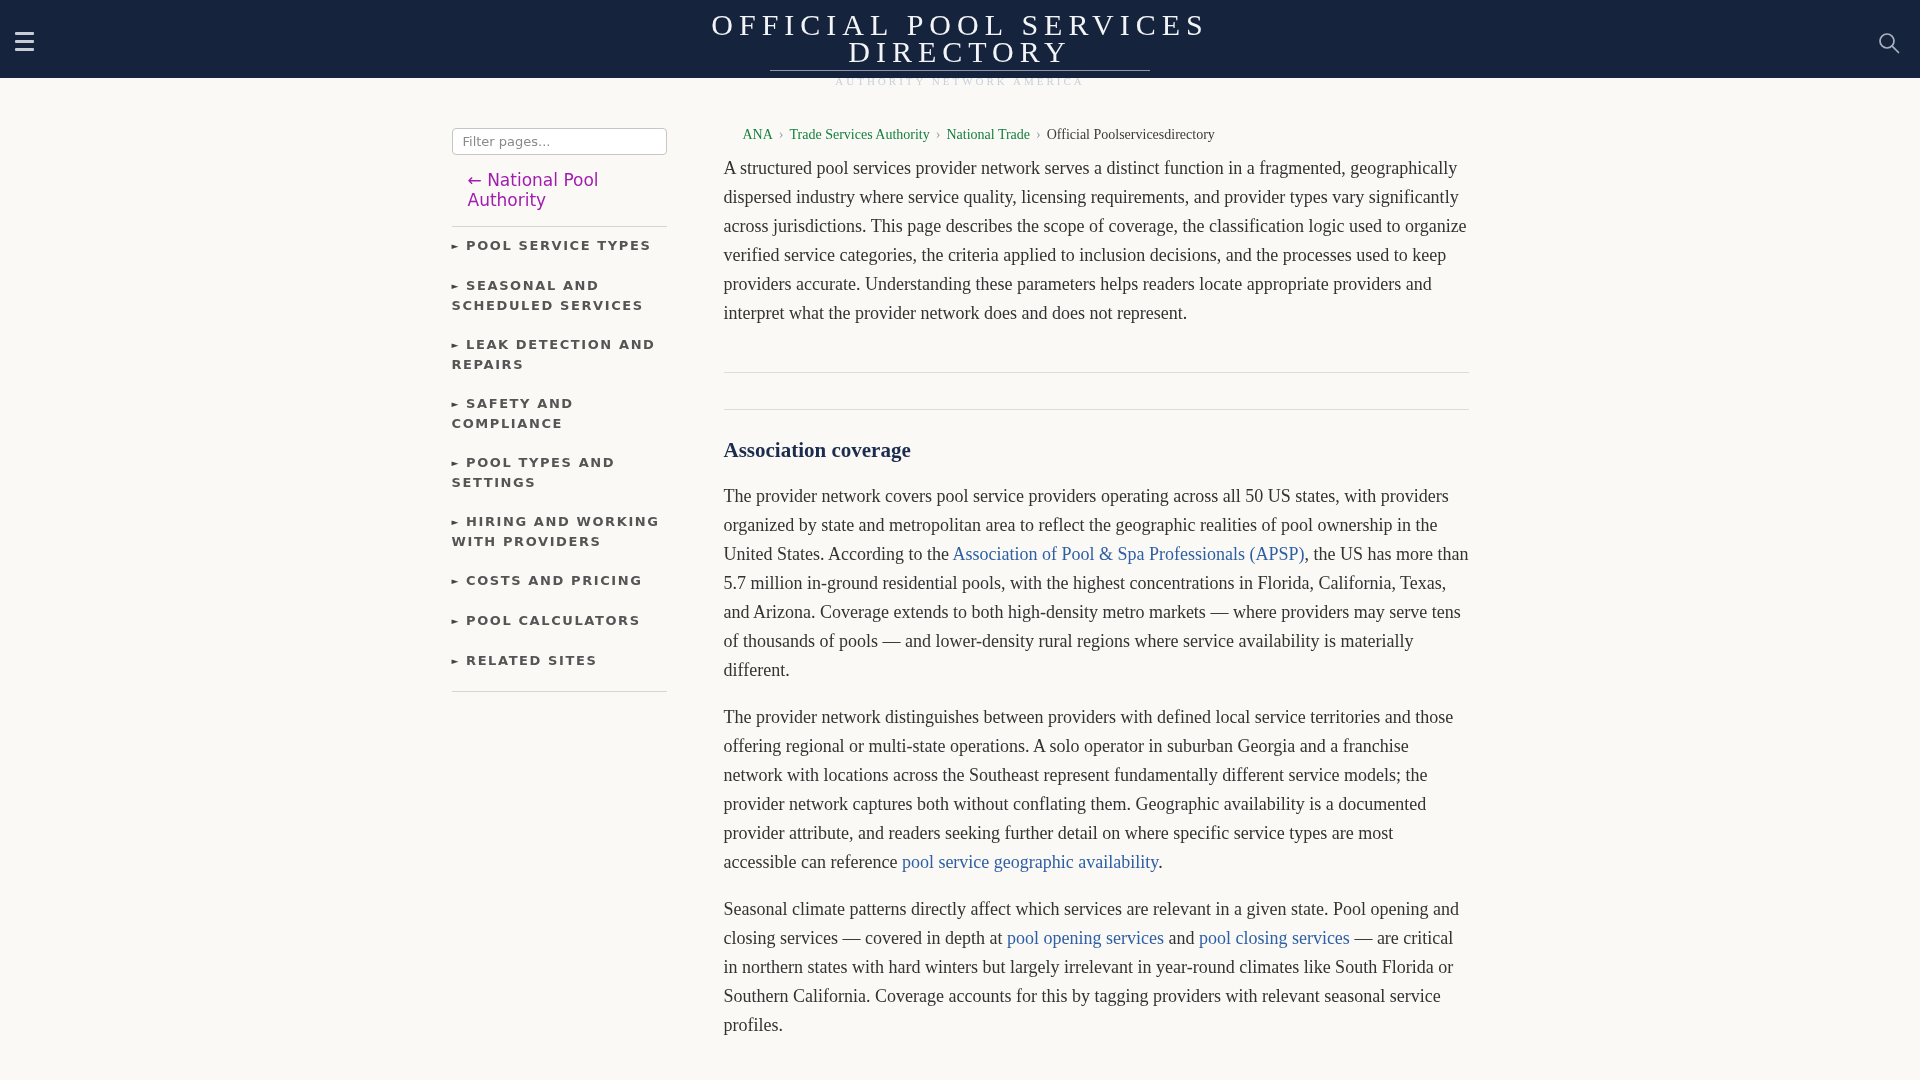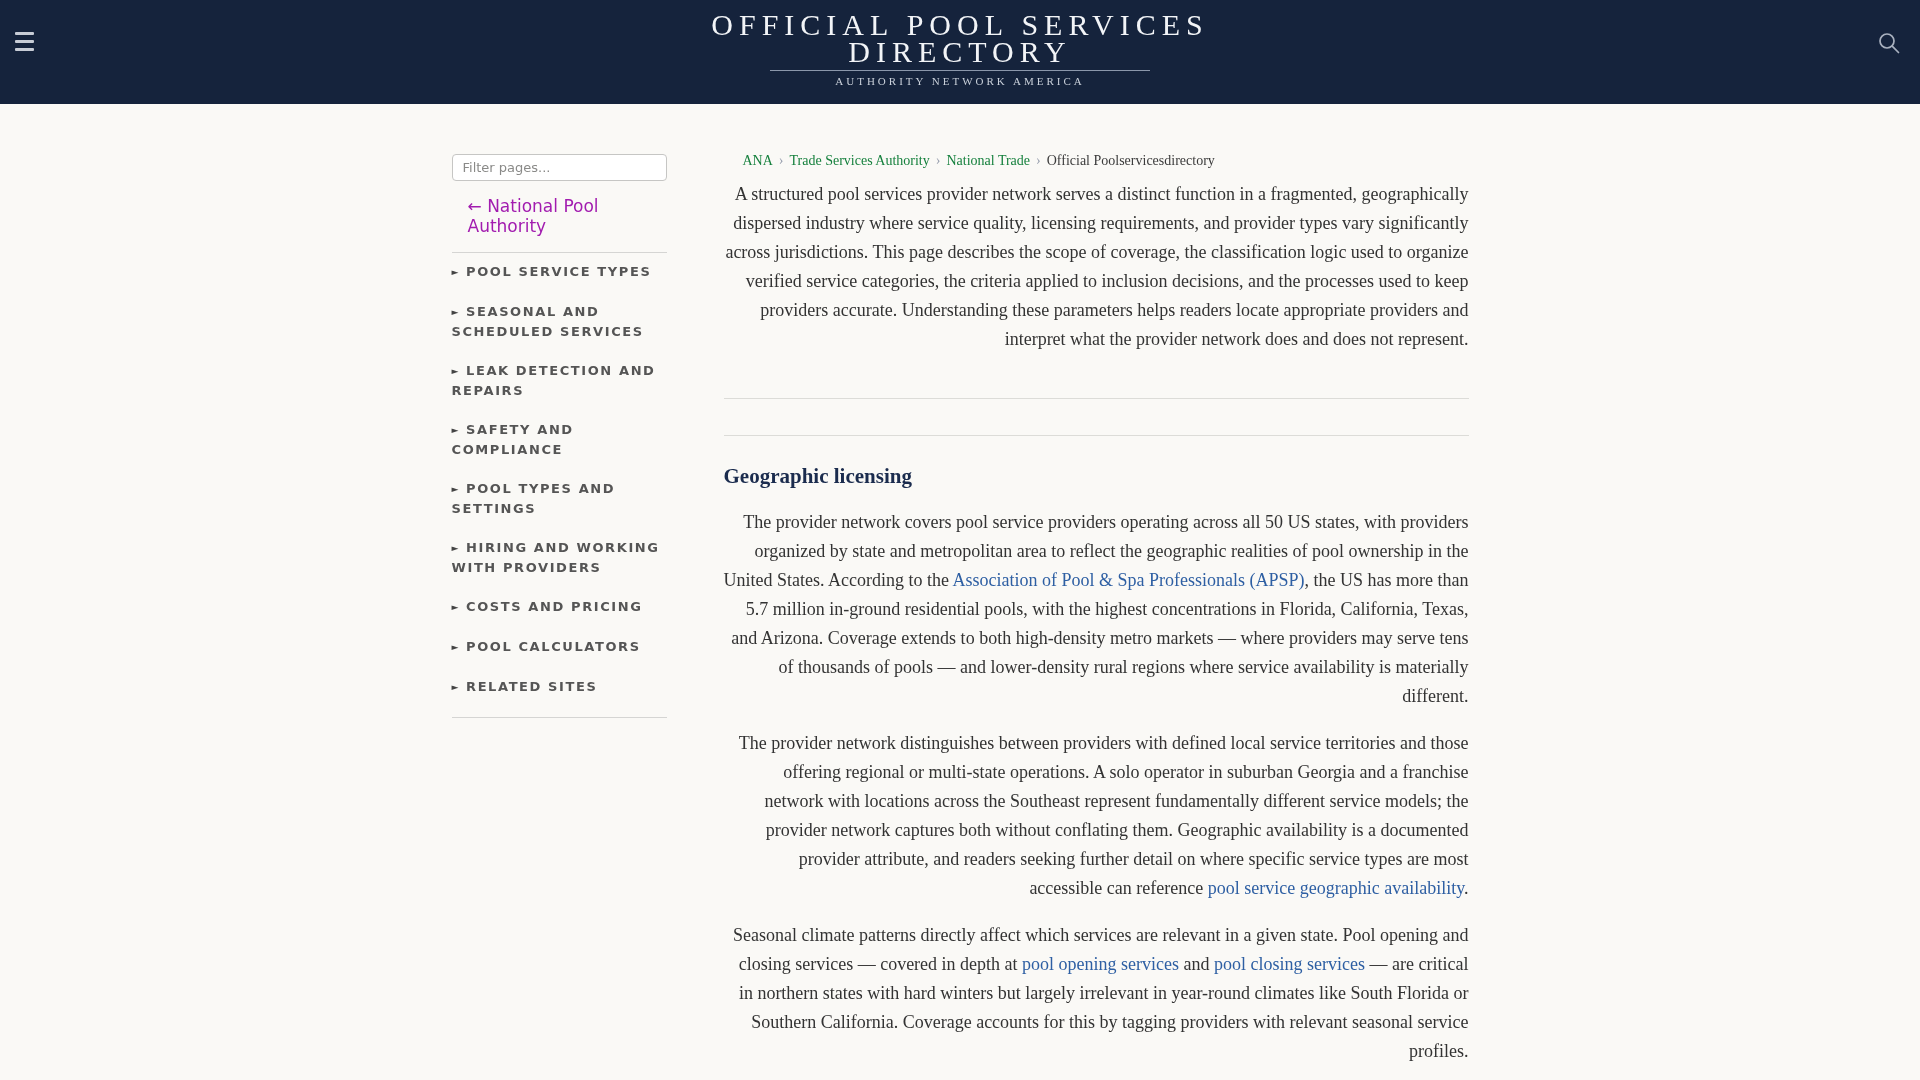--- a/index.html
+++ b/index.html
@@ -6,21 +6,21 @@
   html, body { width: 1920px; height: 1080px; }
   body {
     background: #faf9f6;
     font-family: "Liberation Serif", serif;
     overflow: hidden;
   }
 
   
   .header {
     position: relative;
-    height: 104px;
+    height: 78px;
     background: #15233c;
     color: #f2f4f7;
   }
   .hamburger {
     position: absolute;
     left: 15px;
     top: 32px;
     width: 20px;
     cursor: pointer;
   }
@@ -152,21 +152,21 @@
   }
   .breadcrumb .sep { color: #9aa1af; margin: 0 6px; }
   .breadcrumb .current { color: #3b3b3b; }
 
   .content p {
     font-size: 18px;
     line-height: 29px;
     color: #333;
     margin-top: 9px;
     margin-bottom: 18px;
-    text-align: right;
+    text-align: left;
   }
   .content p + p { margin-top: 0; }
   .content a.inline-link {
     color: #2e5fa3;
     text-decoration: none;
     cursor: pointer;
   }
   .section-break {
     height: 38px;
     border-top: 1px solid #dcdcd8;
@@ -222,20 +222,20 @@
     <hr class="side-divider">
   </div>
 
   <div class="content">
     <div class="breadcrumb"><a href="#">ANA</a><span class="sep">›</span><a href="#">Trade Services Authority</a><span class="sep">›</span><a href="#">National Trade</a><span class="sep">›</span><span class="current">Official Poolservicesdirectory</span></div>
     <div id="intro-block">
         <p>A structured pool services provider network serves a distinct function in a fragmented, geographically dispersed industry where service quality, licensing requirements, and provider types vary significantly across jurisdictions. This page describes the scope of coverage, the classification logic used to organize verified service categories, the criteria applied to inclusion decisions, and the processes used to keep providers accurate. Understanding these parameters helps readers locate appropriate providers and interpret what the provider network does and does not represent.</p>
       </div>
     <div id="article-sections">
         <div class="section-break"></div>
-        <h2>Geographic licensing</h2>
+        <h2>Association coverage</h2>
         <p>The provider network covers pool service providers operating across all 50 US states, with providers organized by state and metropolitan area to reflect the geographic realities of pool ownership in the United States. According to the <a class="inline-link" href="#">Association of Pool &amp; Spa Professionals (APSP)</a>, the US has more than 5.7 million in-ground residential pools, with the highest concentrations in Florida, California, Texas, and Arizona. Coverage extends to both high-density metro markets — where providers may serve tens of thousands of pools — and lower-density rural regions where service availability is materially different.</p>
         <p>The provider network distinguishes between providers with defined local service territories and those offering regional or multi-state operations. A solo operator in suburban Georgia and a franchise network with locations across the Southeast represent fundamentally different service models; the provider network captures both without conflating them. Geographic availability is a documented provider attribute, and readers seeking further detail on where specific service types are most accessible can reference <a class="inline-link" href="#">pool service geographic availability</a>.</p>
         <p>Seasonal climate patterns directly affect which services are relevant in a given state. Pool opening and closing services — covered in depth at <a class="inline-link" href="#">pool opening services</a> and <a class="inline-link" href="#">pool closing services</a> — are critical in northern states with hard winters but largely irrelevant in year-round climates like South Florida or Southern California. Coverage accounts for this by tagging providers with relevant seasonal service profiles.</p>
       </div>
   </div>
 
 </div>
 
 </body></html>

